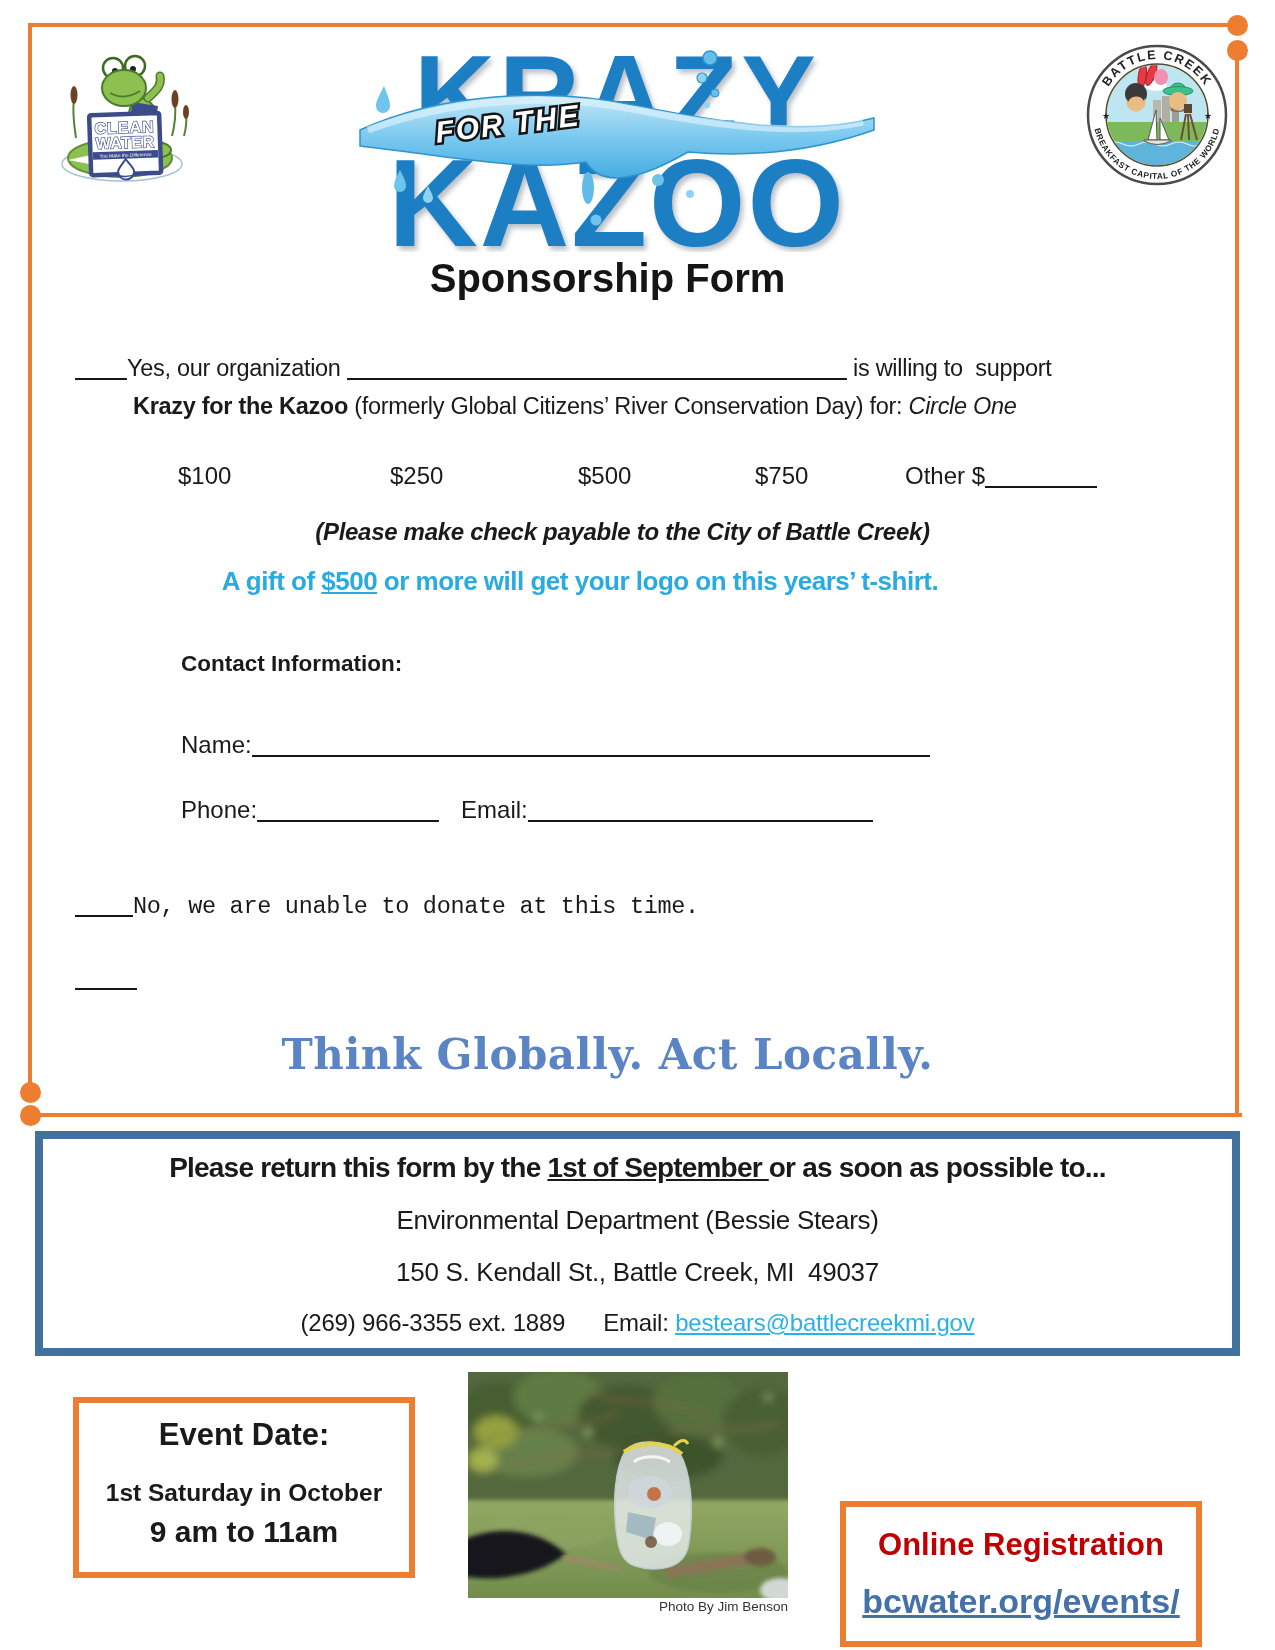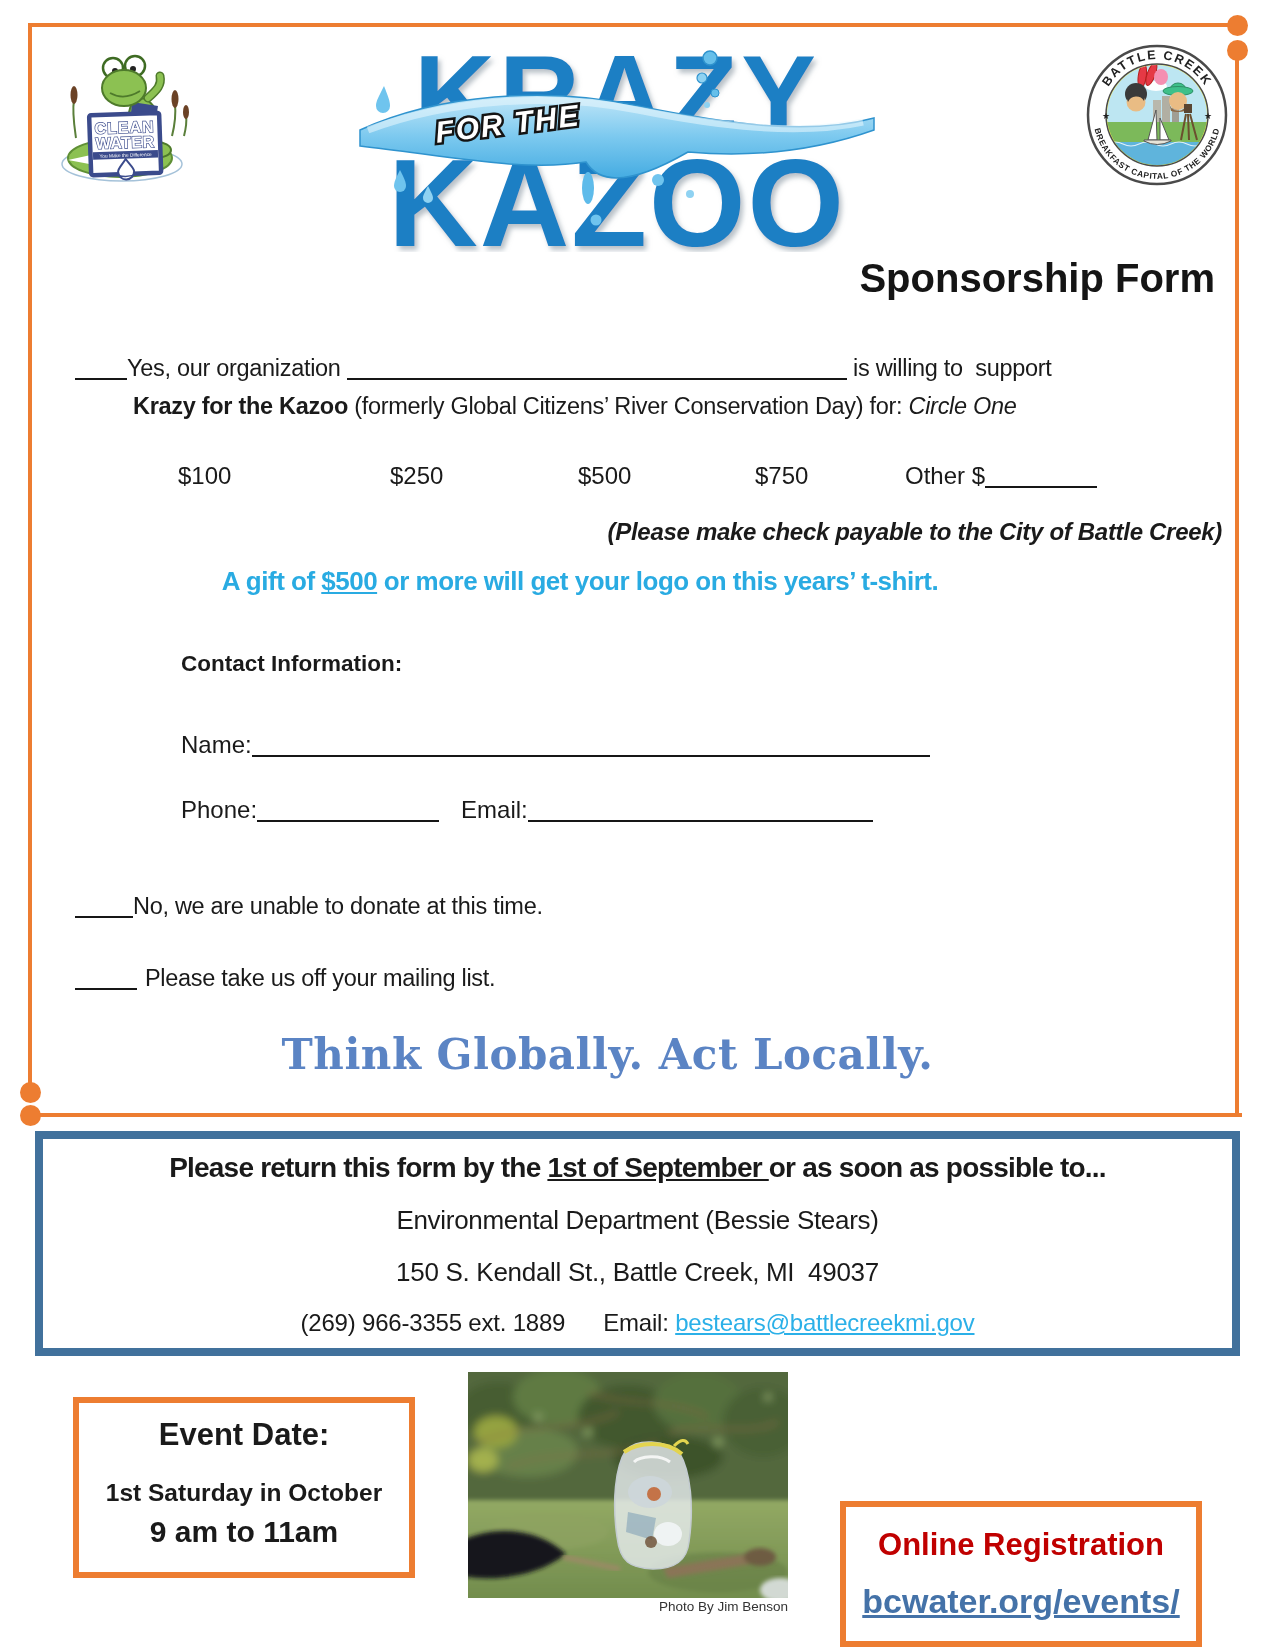--- a/index.html
+++ b/index.html
@@ -12,38 +12,38 @@
   .fr-top{left:30px;top:23px;width:1207px;height:3.5px;}
   .fr-left{left:28px;top:23px;width:3.5px;height:1069px;}
   .fr-right{left:1235px;top:50px;width:3.5px;height:1065px;}
   .fr-bottom{left:30px;top:1113px;width:1212px;height:3.5px;}
   .dot{position:absolute;width:21px;height:21px;border-radius:50%;background:#ED7D31;}
 
   
   .cw-logo{position:absolute;left:56px;top:40px;width:142px;height:150px;}
   .kz-logo{position:absolute;left:358px;top:30px;width:518px;height:222px;}
   .seal{position:absolute;left:1086px;top:44px;width:142px;height:142px;}
-  .form-title{left:0;top:256px;width:1215px;text-align:right;font-size:40px;font-weight:bold;color:#151515;}
+  .form-title{left:0;top:256px;width:1215px;text-align:center;font-size:40px;font-weight:bold;color:#151515;}
 
   
   .bodyline{font-size:23.5px;letter-spacing:-0.3px;}
   .bl{display:inline-block;border-bottom:2.5px solid #161616;height:21px;vertical-align:-4px;}
   .l-yes{left:75px;top:355px;}
   .l-prog{left:133px;top:393px;}
   .b{font-weight:bold;} .i{font-style:italic;}
   .amt{position:absolute;top:462px;font-size:24px;white-space:nowrap;}
-  .l-check{left:7px;top:518px;width:1215px;text-align:right;font-weight:bold;font-style:italic;
+  .l-check{left:15px;top:518px;width:1215px;text-align:center;font-weight:bold;font-style:italic;
            font-size:24px;letter-spacing:-0.3px;}
   .l-gift{left:0;top:566px;width:1160px;text-align:center;font-weight:bold;font-size:26px;
           letter-spacing:-0.5px;color:#29ABE2;}
   .l-gift .ul{text-decoration:underline;}
   .l-contact{left:181px;top:651px;font-size:22.5px;font-weight:bold;}
   .l-name{left:181px;top:731px;font-size:24px;}
   .l-phone{left:181px;top:796px;font-size:24px;}
-  .l-no{left:75px;top:893px;}
+  .l-no{left:75px;top:893px;font-family:Liberation Mono, monospace;}
   .l-mail{left:75px;top:965px;}
   .gap8{margin-left:8px;}
   .slogan{left:0;top:1030px;width:1215px;text-align:center;font-family:"DejaVu Serif",serif;
           font-weight:bold;font-size:42px;color:#5B84C4;letter-spacing:0.5px;}
 
   
   .return-box{position:absolute;left:35px;top:1131px;width:1205px;height:225px;border:8px solid #41719C;
       box-sizing:border-box;display:flex;flex-direction:column;align-items:center;
       justify-content:space-between;padding:13px 8px 11px;background:#fff;}
   .rb1{font-size:28px;font-weight:bold;letter-spacing:-0.8px;white-space:nowrap;}
@@ -230,21 +230,21 @@
 
   <div class="abs l-phone">
     <span>Phone:</span><span class="bl" style="width:182px;"></span><span class="gap8" style="margin-left:22px;">Email:</span><span class="bl" style="width:345px;"></span>
   </div>
 
   <div class="abs bodyline l-no">
     <span class="bl" style="width:58px;"></span><span>No, we are unable to donate at this time.</span>
   </div>
 
   <div class="abs bodyline l-mail">
-    <span class="bl" style="width:62px;"></span><span class="gap8">Please take us off your mailing list.</span>
+    <span class="bl" style="width:62px;"></span>
   </div>
 
   <div class="abs slogan">Think Globally. Act Locally.</div>
 
   <div class="return-box">
     <div class="rb1">
       <span>Please return this form by the </span><span class="ul">1st of September </span><span>or as soon as possible to...</span>
     </div>
     <div class="rb2">Environmental Department (Bessie Stears)</div>
     <div class="rb3">150 S. Kendall St., Battle Creek, MI&nbsp; 49037</div>

